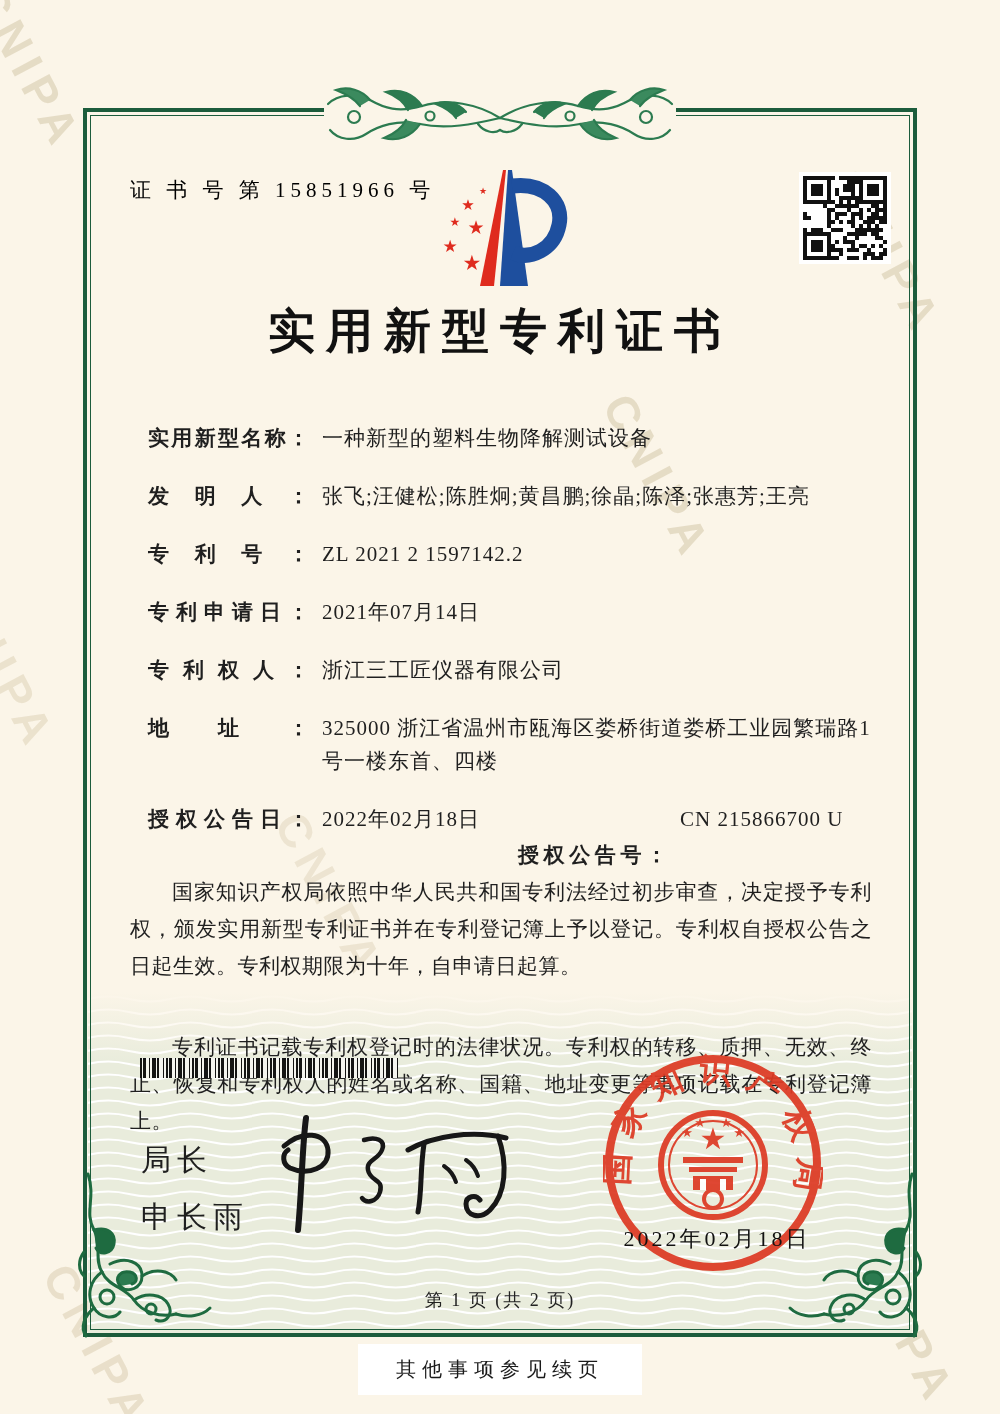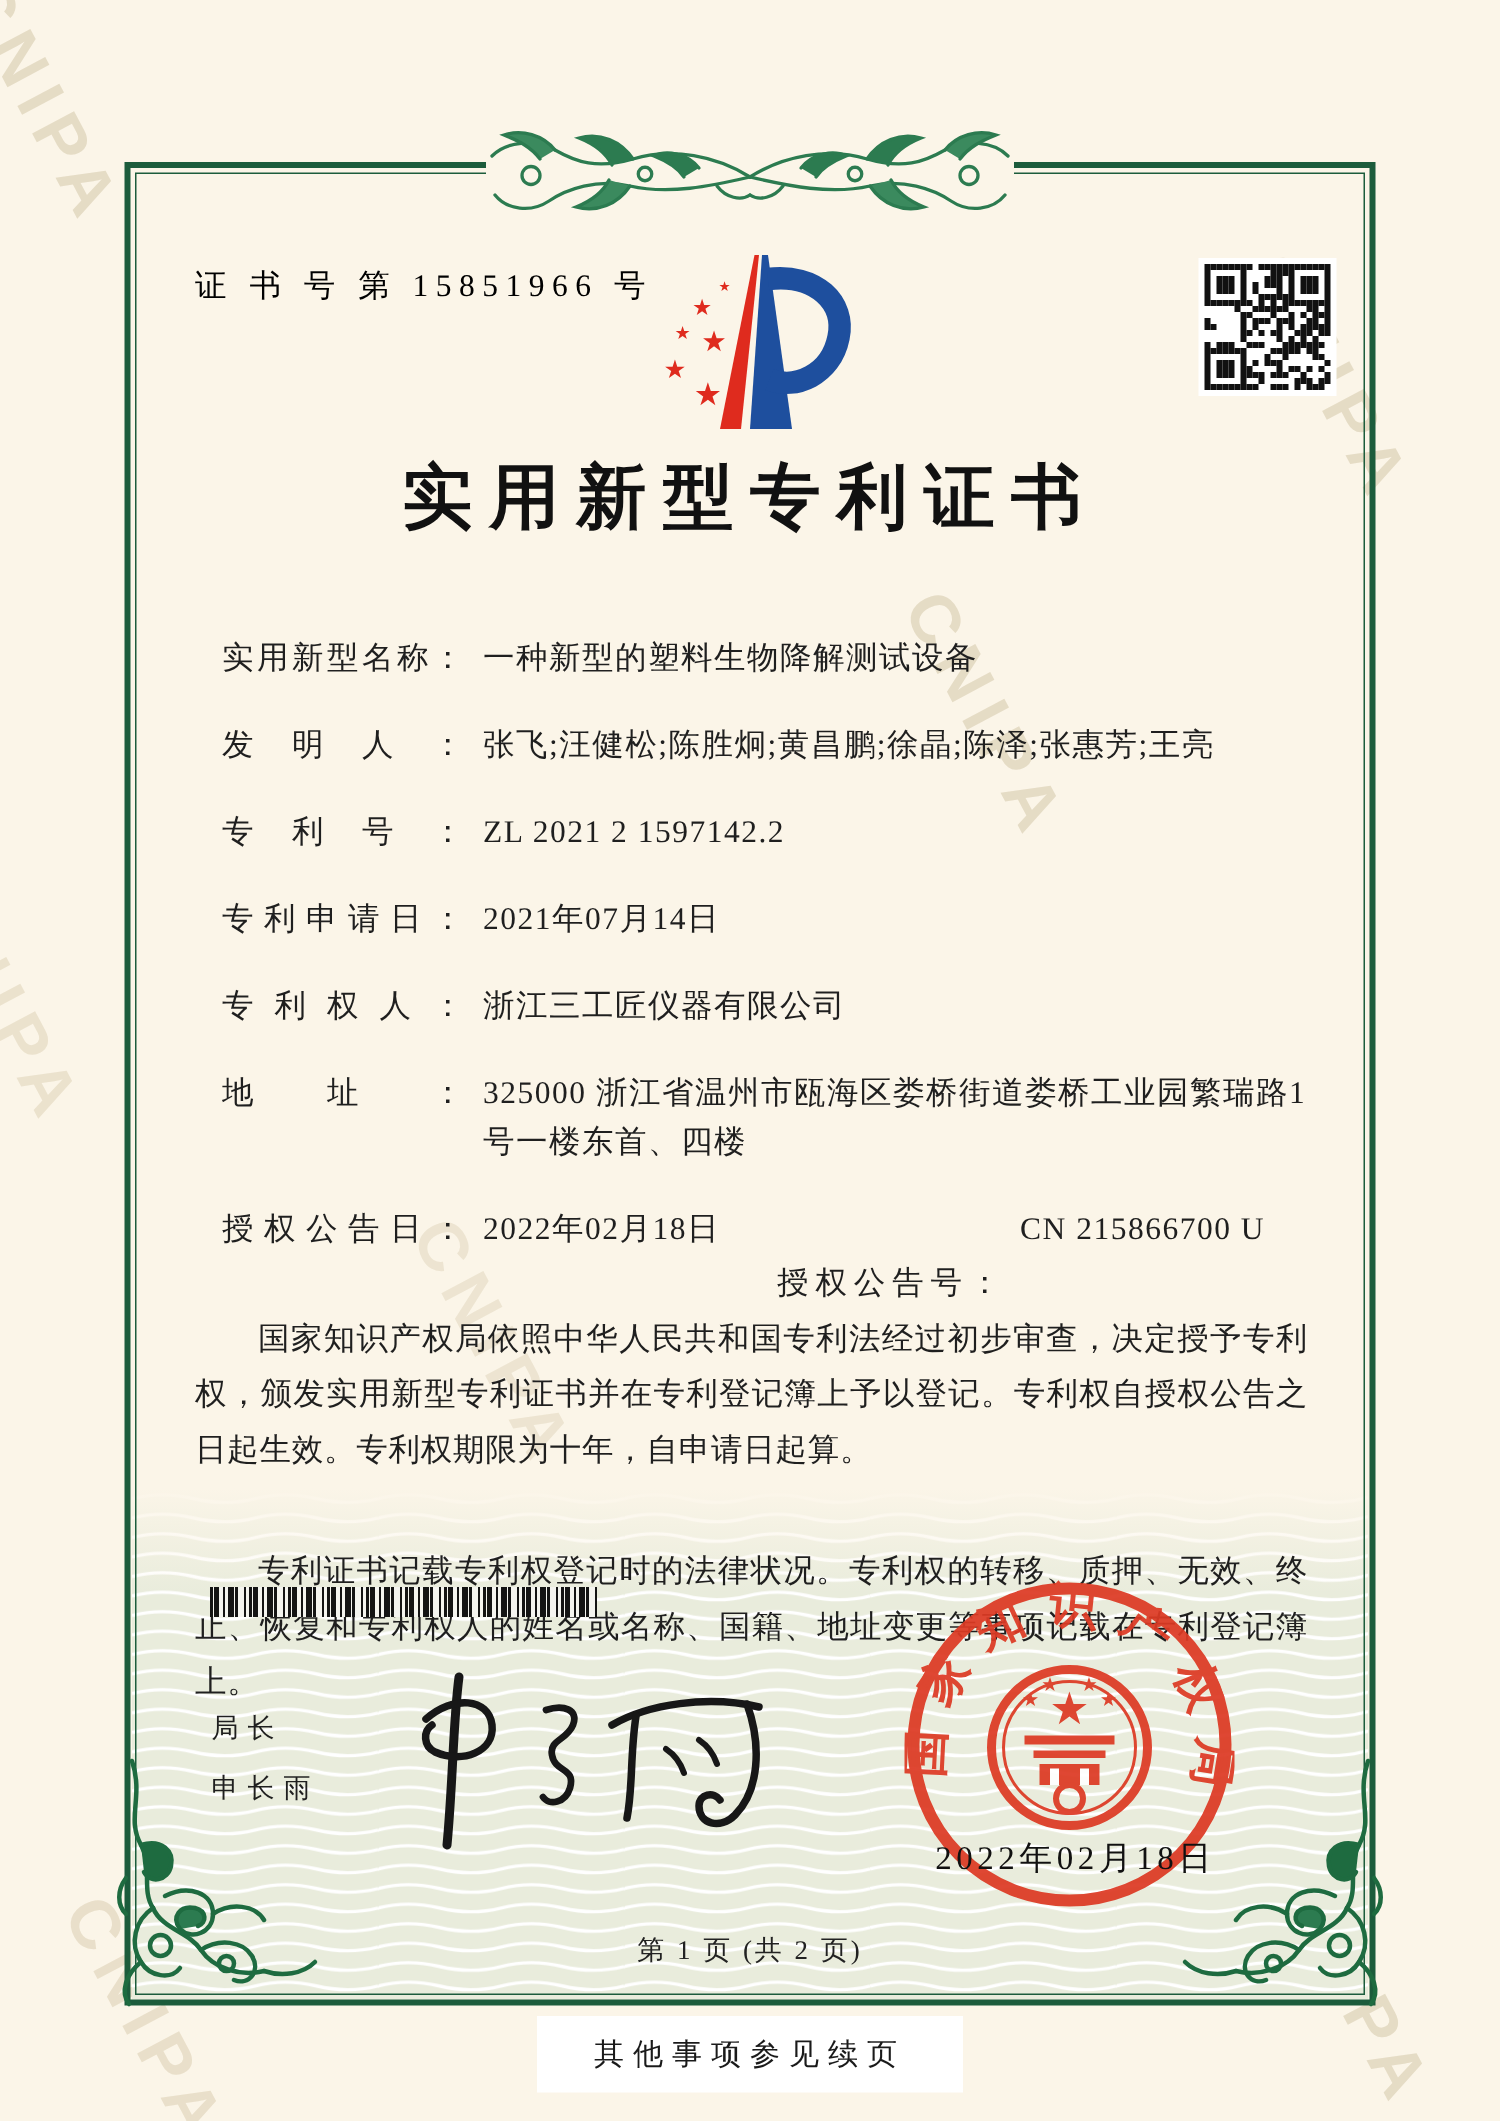--- a/index.html
+++ b/index.html
@@ -60,21 +60,21 @@
   .logo { position:absolute; left:428px; top:168px; }
   .title {
     position:absolute; left:0; top:300px; width:1000px; text-align:center;
     font-size:47px; font-weight:bold; letter-spacing:11px; color:#111;
   }
   
   .fields { position:absolute; left:148px; top:422px; width:724px; }
   .field-row { display:flex; align-items:flex-start; margin-bottom:25px; font-size:21px; line-height:33px; }
   .field-label {
     width:162px; flex:0 0 162px; text-align:justify; text-align-last:justify;
-    letter-spacing:1px; white-space:nowrap;
+    letter-spacing:1px; white-space:nowrap;font-weight:bold;
   }
   .field-value { margin-left:12px; flex:1; letter-spacing:1px; }
   .grant-row { display:flex; font-size:21px; line-height:33px; }
   .grant-left { display:flex; width:370px; flex:0 0 370px; }
   .grant-right { display:flex; }
   .grant-right .field-label { width:150px; flex:0 0 150px;margin-top:36px; }
   
   .body-text {
     position:absolute; left:130px; top:830px; width:742px;
     font-size:21px; line-height:37px; text-align:justify; letter-spacing:.5px;
@@ -82,21 +82,21 @@
   .body-text p { text-indent:2em;margin-top:44px; }
   
   .barcode {
     position:absolute; left:140px; top:1058px; width:258px; height:20px;
     background:repeating-linear-gradient(90deg,
       #141414 0 2px, #f4f4ef 2px 3px, #141414 3px 6px, #f4f4ef 6px 9px,
       #141414 9px 10px, #f4f4ef 10px 12px, #141414 12px 16px, #f4f4ef 16px 17px,
       #141414 17px 19px, #f4f4ef 19px 23px, #141414 23px 24px, #f4f4ef 24px 26px);
   }
   
-  .commissioner { position:absolute; left:141px; top:1140px; font-size:18px; letter-spacing:6px; }
+  .commissioner { position:absolute; left:141px; top:1140px; font-size:30px; letter-spacing:6px; }
   .commissioner div { margin-bottom:16px; }
   .signature { position:absolute; left:268px; top:1108px; }
   
   .seal { position:absolute; left:603px; top:1053px; opacity:.93; }
   .seal-date {
     position:absolute; left:612px; top:1224px; width:210px; text-align:center;
     font-size:22px; letter-spacing:3px; color:#111; z-index:6; white-space:nowrap;
   }
   .page-info {
     position:absolute; left:0; top:1288px; width:1000px; text-align:center;

